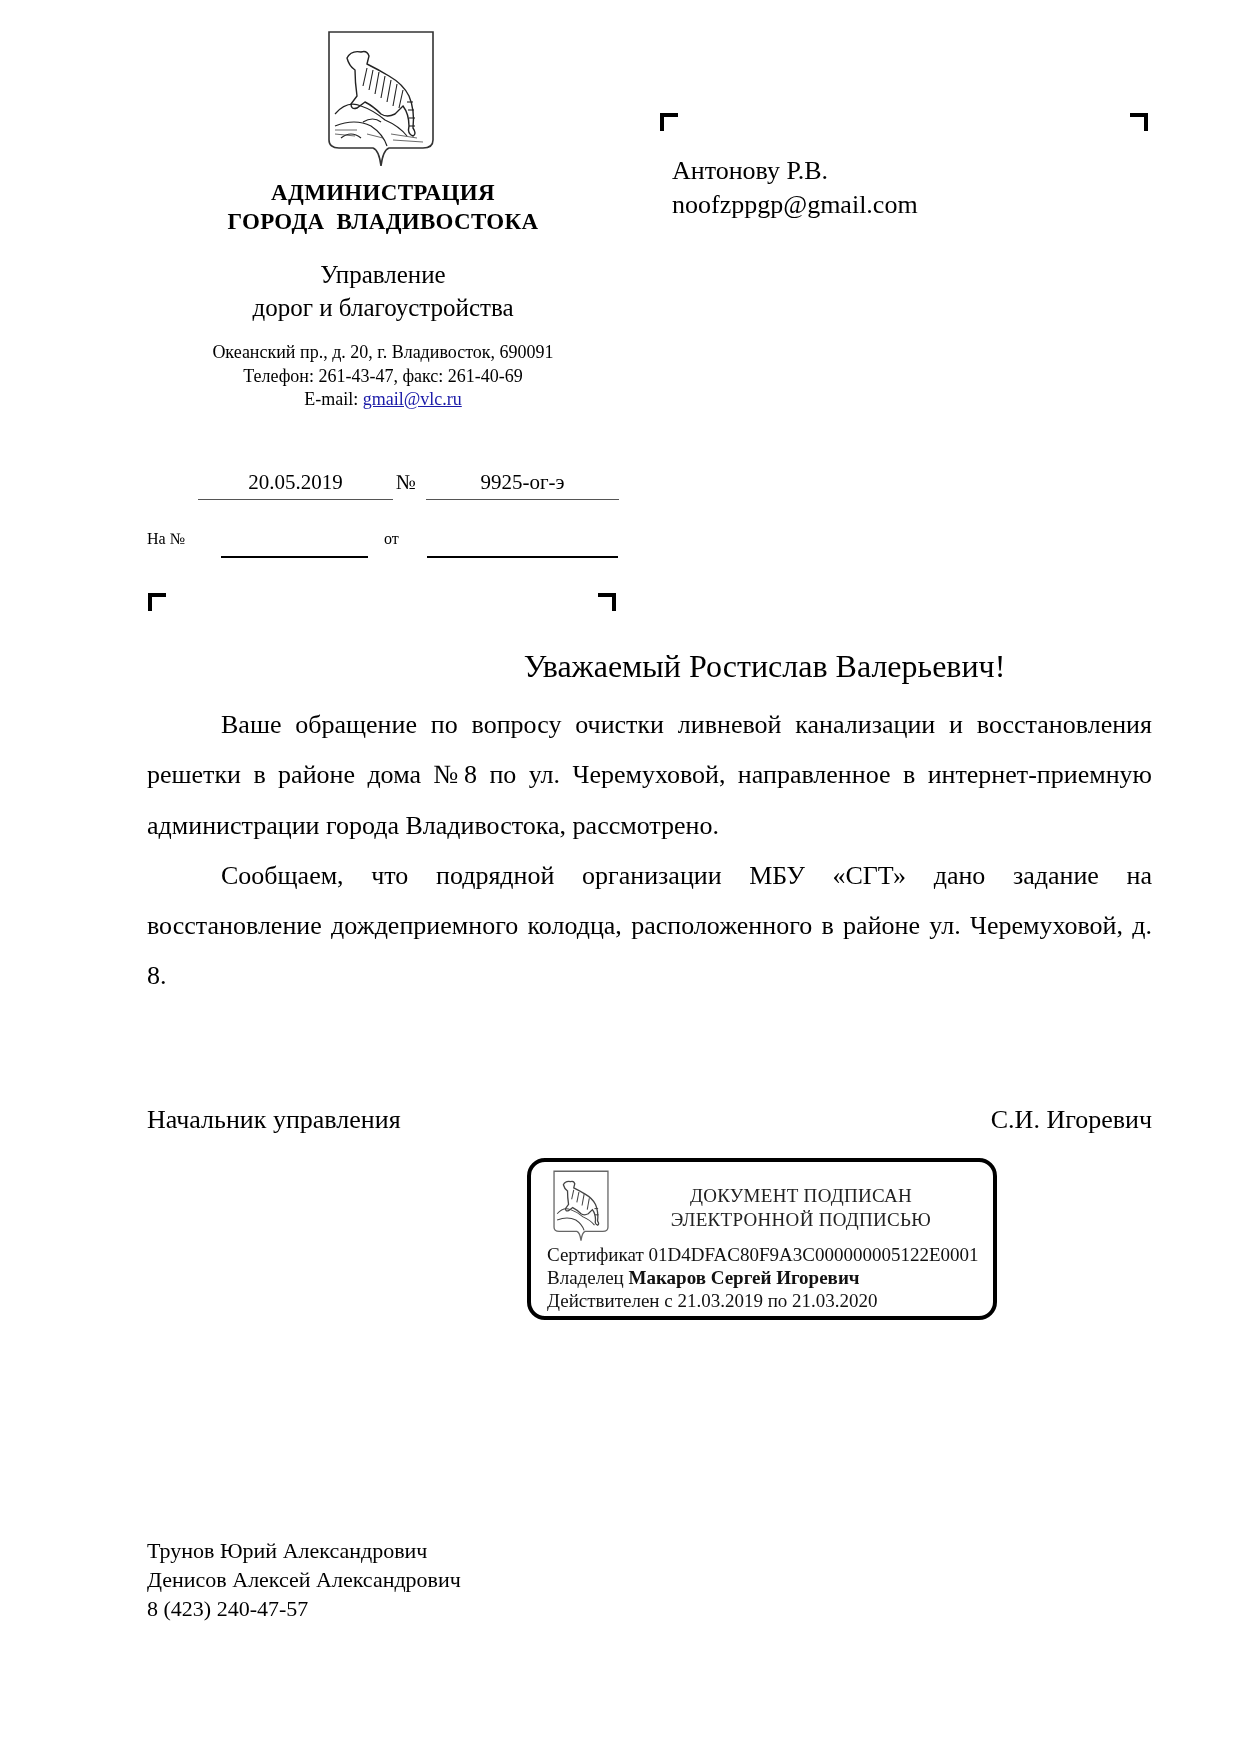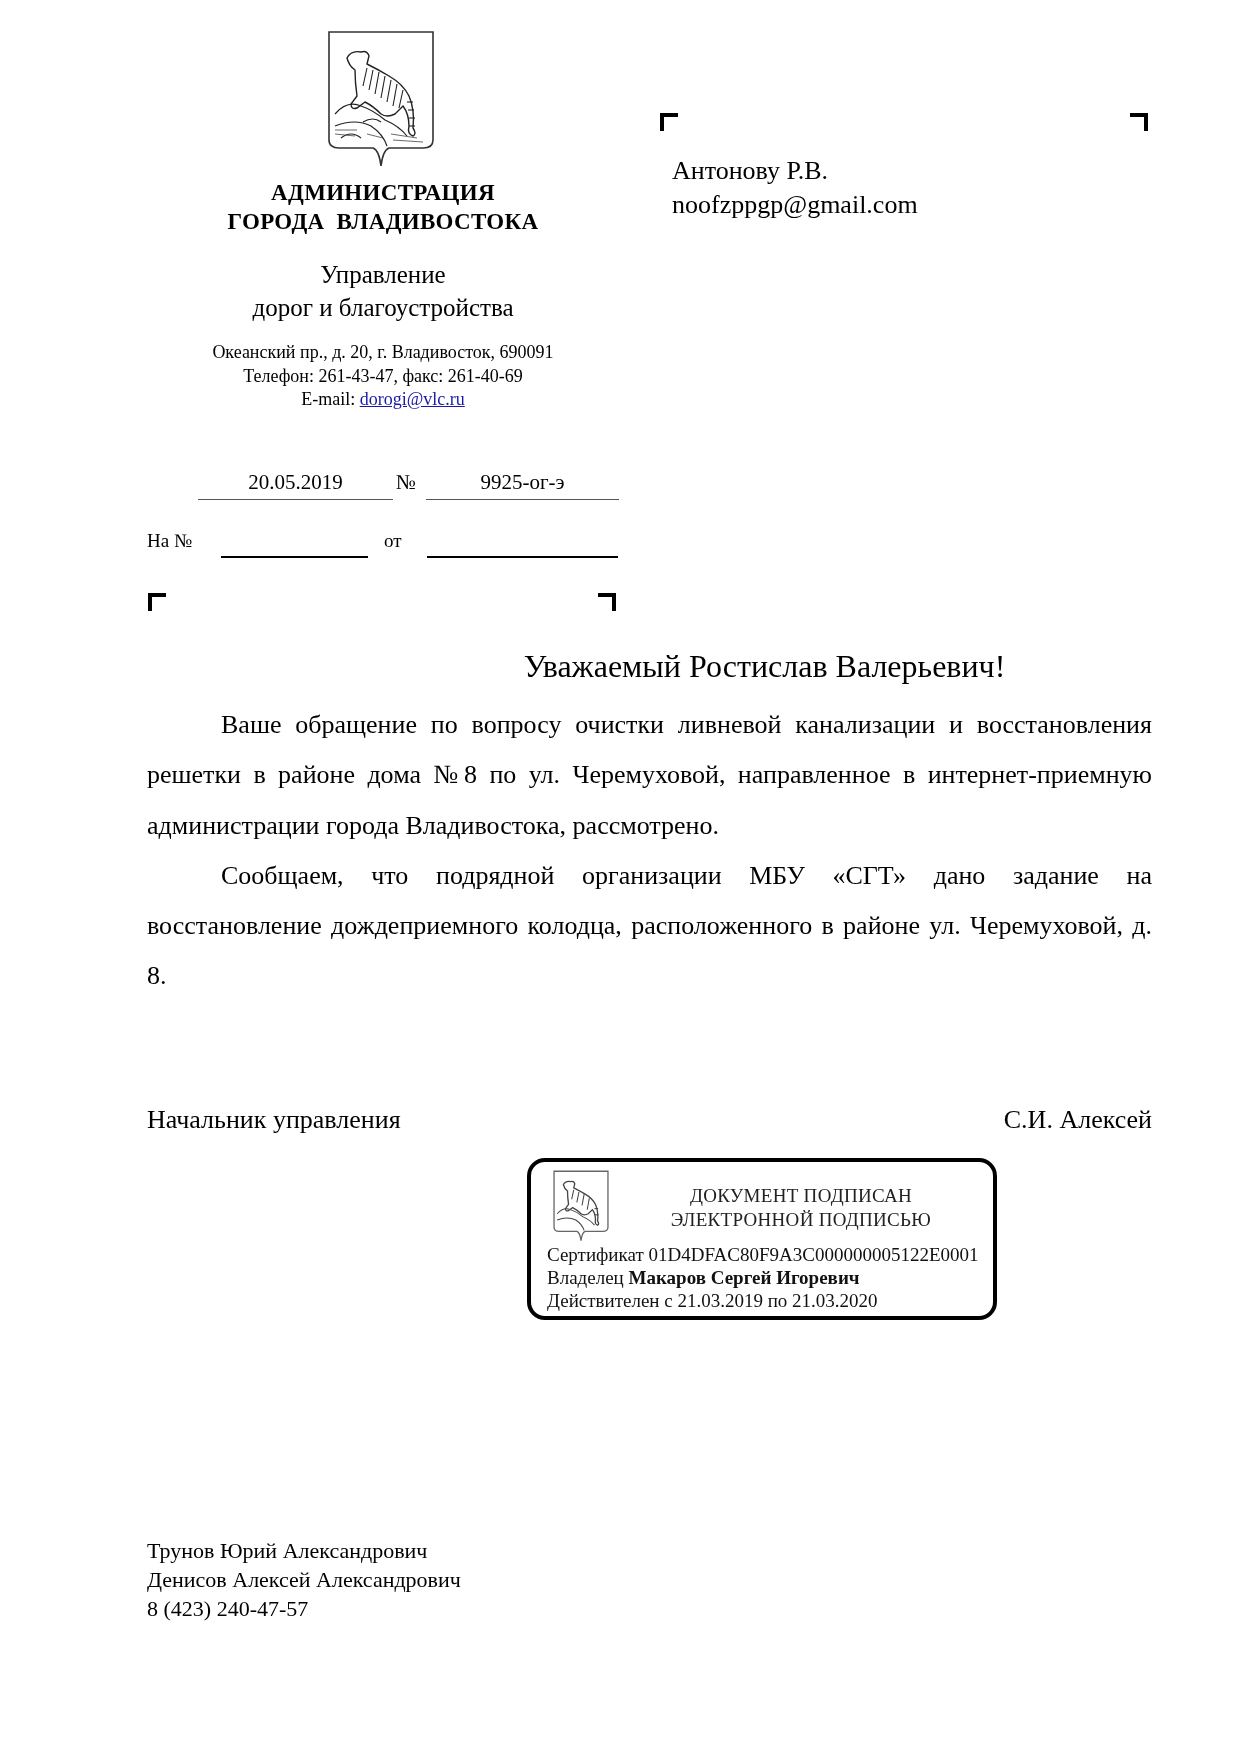--- a/index.html
+++ b/index.html
@@ -16,21 +16,21 @@
   .lh-contacts { top: 341px; font-size: 18px; line-height: 23.5px; }
   .lh-contacts a { color: #1a1aa8; text-decoration: underline; }
 
   
   #reg-line { left: 198px; top: 470px; width: 421px; height: 30px; font-size: 21px; }
   #reg-line .ul { position: absolute; bottom: 0; height: 0; border-bottom: 1px solid #555; }
   #reg-date { left: 0; width: 195px; text-align: center; }
   #reg-no-sign { left: 198px; width: 28px; }
   #reg-number { left: 228px; width: 193px; text-align: center; }
 
-  #reply-line { left: 147px; top: 530px; width: 480px; height: 30px; font-size: 19px; }
+  #reply-line { left: 147px; top: 530px; width: 480px; height: 30px; font-size: 16px; }
   .thick-ul { position: absolute; top: 26px; height: 0; border-bottom: 2px solid #000; }
 
   
   .bracket { position: absolute; width: 14px; height: 14px; border: 0 solid #000; }
   .br-tl { border-top-width: 4px; border-left-width: 4px; }
   .br-tr { border-top-width: 4px; border-right-width: 4px; }
 
   
   #addressee { left: 672px; top: 118px; font-size: 26px; line-height: 34px; margin-top: 36px; }
 
@@ -95,21 +95,21 @@
   <div style="white-space:pre">ГОРОДА  ВЛАДИВОСТОКА</div>
 </div>
 <div class="abs lh-dept center" style="left:143px;width:480px;">
   <div>Управление</div>
   <div>дорог и благоустройства</div>
 </div>
 <div class="abs lh-contacts center" style="left:143px;width:480px;">
   <div>Океанский пр., д. 20, г. Владивосток, 690091</div>
   <div>Телефон: 261-43-47, факс: 261-40-69</div>
   <div>
-    <span>E-mail: </span><a title="dorogi@vlc.ru">dorogi@vlc.ru</a>
+    <span>E-mail: </span><a title="dorogi@vlc.ru">gmail@vlc.ru</a>
   </div>
 </div>
 
 <div id="reg-line" class="abs">
   <span class="abs" id="reg-date">20.05.2019</span>
   <span class="ul" style="left:0;width:195px;"></span>
   <span class="abs" id="reg-no-sign">№</span>
   <span class="abs" id="reg-number">9925-ог-э</span>
   <span class="ul" style="left:228px;width:193px;"></span>
 </div>
@@ -132,21 +132,21 @@
 </div>
 
 <div id="salutation" class="abs">Уважаемый Ростислав Валерьевич!</div>
 
 <div id="body" class="abs">
   <p>Ваше обращение по вопросу очистки ливневой канализации и восстановления решетки в районе дома №8 по ул. Черемуховой, направленное в интернет-приемную администрации города Владивостока, рассмотрено.</p>
   <p class="p2">Сообщаем, что подрядной организации МБУ «СГТ» дано задание на восстановление дождеприемного колодца, расположенного в районе ул. Черемуховой, д. 8.</p>
 </div>
 
 <div id="signer-title" class="abs">Начальник управления</div>
-<div id="signer-name" class="abs">С.И. Алексей</div>
+<div id="signer-name" class="abs">С.И. Игоревич</div>
 
 <div id="stamp" class="abs">
   <div id="stamp-emblem" class="abs">
     <svg width="56" height="72" viewBox="0 0 108 138">
       <path d="M2 2 H106 V110 Q106 118 96 118 H62 Q56 120 54 136 Q52 120 46 118 H12 Q2 118 2 110 Z" fill="#fff" stroke="#666" stroke-width="2.5"></path>
       <path d="M20 28 Q24 20 34 22 Q40 20 42 26 L40 34 Q52 40 62 46 Q76 54 82 66 Q88 80 86 98 Q90 104 86 106 Q80 104 82 96 Q82 84 76 76 L68 84 Q60 88 54 84 Q46 76 38 72 L30 78 Q24 80 24 74 L30 66 Q28 52 28 40 Q22 36 20 28 Z" fill="#fff" stroke="#444" stroke-width="2.5"></path>
       <g stroke="#444" stroke-width="2">
         <line x1="40" y1="38" x2="36" y2="56"></line>
           <line x1="50" y1="42" x2="46" y2="62"></line>
         <line x1="60" y1="46" x2="56" y2="68"></line>

